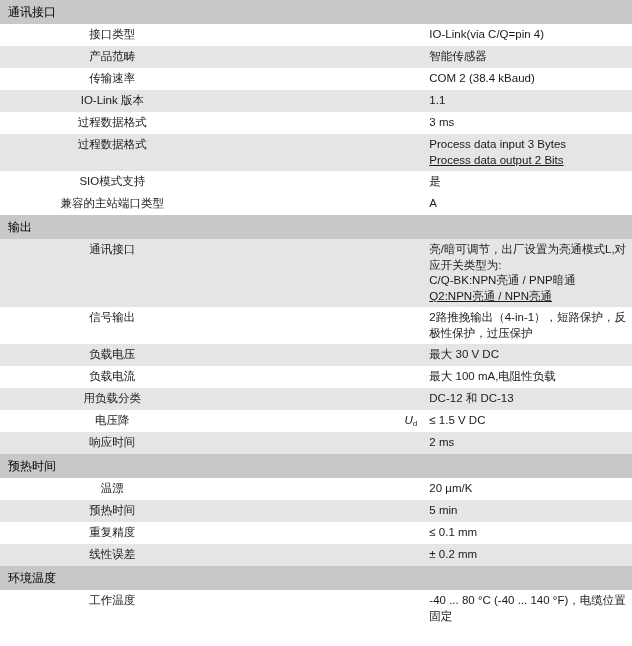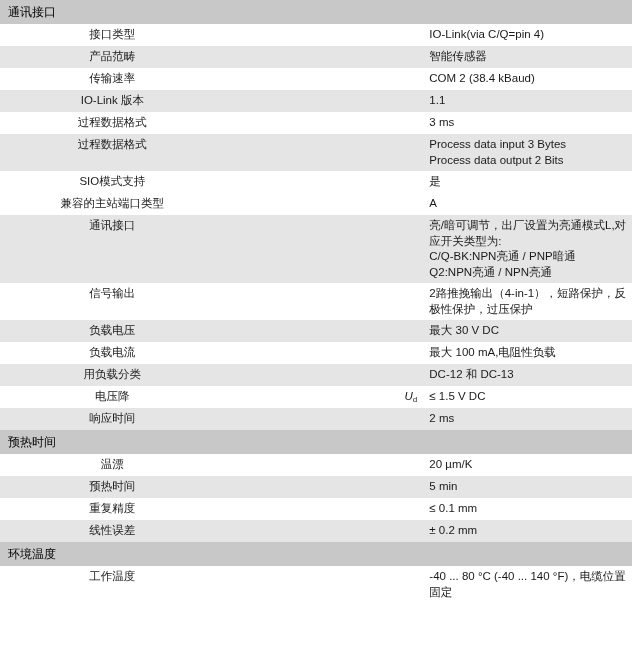--- a/index.html
+++ b/index.html
@@ -56,20 +56,21 @@
   }
   .col-val {
     color: #1a1a1a;
   }
   .val-col-a {
     display: inline-block;
     width: 212px;
   }
   .val-col-b {
     display: inline-block;
+    text-decoration: underline;
   }
   .sub-a {
     display: inline-block;
     width: 212px;
   }
   sub {
     font-size: 8px;
     vertical-align: baseline;
     position: relative;
     top: 2px;
@@ -121,20 +122,23 @@
       <td class="col-label">SIO模式支持</td>
       <td class="col-sym"></td>
       <td class="col-val">是</td>
     </tr>
     <tr class="row plain">
       <td class="col-label">兼容的主站端口类型</td>
       <td class="col-sym"></td>
       <td class="col-val">A</td>
     </tr>
 
+    <tr class="section-row">
+      <td colspan="3">输出</td>
+    </tr>
     <tr class="row shaded">
       <td class="col-label">通讯接口</td>
       <td class="col-sym"></td>
       <td class="col-val">
         <span class="line2">亮/暗可调节，出厂设置为亮通模式L,对应开关类型为:</span>
         <span class="line2"><span class="sub-a">C/Q-BK:NPN亮通 / PNP暗通</span><span class="val-col-b">Q2:NPN亮通 / NPN亮通</span></span>
       </td>
     </tr>
     <tr class="row plain">
       <td class="col-label">信号输出</td>

